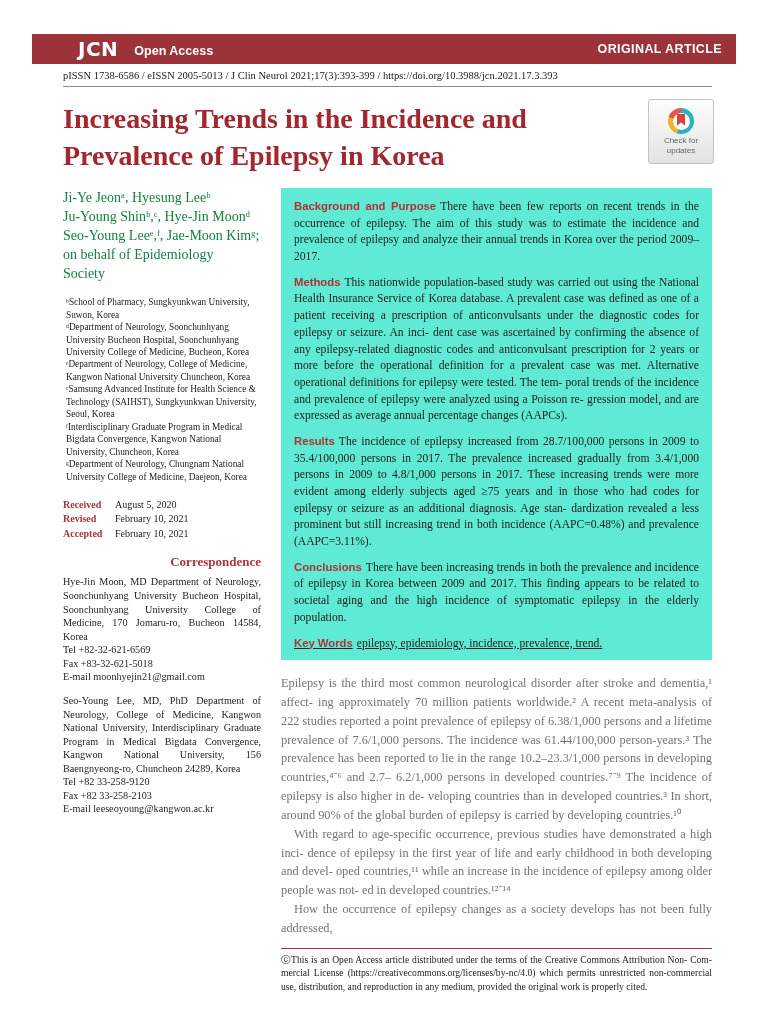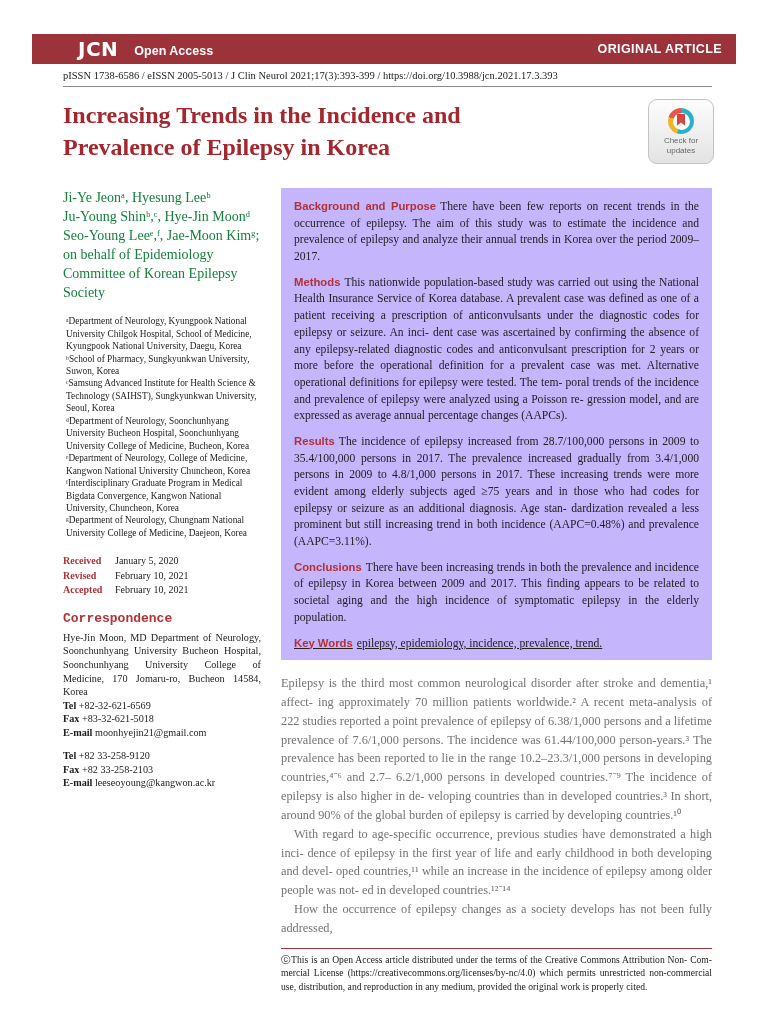--- a/index.html
+++ b/index.html
@@ -17,26 +17,26 @@
   }
   .jcn-logo{font-family:"DejaVu Sans", sans-serif;font-weight:bold;font-size:20px;margin-left:46px;letter-spacing:0.5px;}
   .open-access{font-weight:bold;font-size:12.5px;margin-left:16px;margin-top:3px;}
   .article-type{margin-left:auto;margin-right:14px;font-weight:bold;font-size:12.5px;letter-spacing:0.4px;padding-left:19px;}
   
   .issn-line{position:absolute;left:63px;top:70px;font-size:10.5px;color:#222;}
   .issn-rule{position:absolute;left:63px;right:56px;top:86px;border-bottom:1px solid #8a8a8a;}
   
   .article-title{
     position:absolute;left:63px;top:100px;width:560px;
-    font-weight:bold;font-size:24px;line-height:1.33;color:#a2272e;
+    font-weight:bold;font-size:28px;line-height:1.33;color:#a2272e;
   }
   
   .check-badge{
     position:absolute;left:648px;top:99px;width:64px;height:63px;
-    background:linear-gradient(#fdfdfd,#e3e3e3);border:1px solid #c3c3c3;border-radius:9px;
+    background:linear-gradient(#fdfdfd,#e3e3e3);border:1px solid #c3c3c3;border-radius:3px;
     display:flex;flex-direction:column;align-items:center;justify-content:center;cursor:pointer;
   }
   .crossmark{
     width:26px;height:26px;border-radius:50%;
     background:conic-gradient(#2ab2c4 0 55%, #f0b428 55% 80%, #e8554d 80% 100%);
     position:relative;display:flex;align-items:center;justify-content:center;margin-bottom:2px;
   }
   .crossmark .inner{width:17px;height:17px;border-radius:50%;background:#fff;display:flex;align-items:flex-start;justify-content:center;}
   .crossmark .ribbon{
     width:8px;height:12px;background:#d64541;margin-top:1px;
@@ -48,30 +48,30 @@
   .left-col{width:198px;flex:none;}
   .right-col{flex:1;min-width:0;}
   
   .authors{font-size:14px;line-height:1.36;color:#15803d;}
   .affiliations{margin-top:13px;font-size:9.3px;line-height:1.34;color:#222;}
   .affiliations div{padding-left:3px;}
   .history{margin-top:15px;font-size:10px;line-height:1.45;}
   .history .row{display:flex;}
   .history .lbl{width:52px;font-weight:bold;color:#a8343a;flex:none;}
   .corr-heading{
-    margin-top:13px;font-family:Liberation Mono, monospace;
-    font-weight:bold;font-size:13px;color:#b03338;
+    margin-top:13px;font-family:Liberation Serif, serif;
+    font-weight:bold;font-size:13px;color:#b03338;text-align:right;
   }
   .corr-block{margin-top:5px;font-size:10.2px;line-height:1.33;text-align:justify;}
   .corr-block + .corr-block{margin-top:10px;}
   .corr-block .crow{text-align:left;}
-  .corr-block b{font-weight:bold;}
+  .corr-block b{font-weight:normal;}
   
   .abstract-box{
-    background:#c4b5fd;padding:10px 13px 8px 13px;
+    background:#5eead4;padding:10px 13px 8px 13px;
     font-size:11.6px;line-height:1.44;text-align:justify;color:#222;
   }
   .abs-sec{margin:0 0 8px 0;}
   .abs-sec:last-child{margin-bottom:0;text-decoration:underline;}
   .abs-label{
     font-family:"Liberation Sans", sans-serif;font-weight:bold;color:#b23136;
     margin-right:4px;font-size:11.3px;
   }
   
   .intro-heading{
@@ -116,37 +116,35 @@
 
 <div class="columns">
 
   <div class="left-col">
 
     <div class="authors">
       <div>Ji-Ye Jeonᵃ, Hyesung Leeᵇ</div>
       <div>Ju-Young Shinᵇ,ᶜ, Hye-Jin Moonᵈ</div>
       <div>Seo-Young Leeᵉ,ᶠ, Jae-Moon Kimᵍ;</div>
       <div>on behalf of Epidemiology</div>
-      <div>Committee of Korean Epilepsy</div>
       <div>Society</div>
     </div>
 
     <div class="affiliations">
-      <div>ᵃDepartment of Neurology, Kyungpook National University Chilgok Hospital, School of Medicine, Kyungpook National University, Daegu, Korea</div>
       <div>ᵇSchool of Pharmacy, Sungkyunkwan University, Suwon, Korea</div>
+      <div>ᵈDepartment of Neurology, Soonchunhyang University Bucheon Hospital, Soonchunhyang University College of Medicine, Bucheon, Korea ᵉDepartment of Neurology, College of Medicine, Kangwon National University Chuncheon, Korea</div>
       <div>ᶜSamsung Advanced Institute for Health Science &amp; Technology (SAIHST), Sungkyunkwan University, Seoul, Korea</div>
-      <div>ᵈDepartment of Neurology, Soonchunhyang University Bucheon Hospital, Soonchunhyang University College of Medicine, Bucheon, Korea ᵉDepartment of Neurology, College of Medicine, Kangwon National University Chuncheon, Korea</div>
       <div>ᶠInterdisciplinary Graduate Program in Medical Bigdata Convergence, Kangwon National University, Chuncheon, Korea</div>
       <div>ᵍDepartment of Neurology, Chungnam National University College of Medicine, Daejeon, Korea</div>
     </div>
 
     <div class="history">
       <div class="row">
         <span class="lbl">Received</span>
-        <span>January 5, 2020</span>
+        <span>August 5, 2020</span>
       </div>
       <div class="row">
         <span class="lbl">Revised</span>
         <span>February 10, 2021</span>
       </div>
       <div class="row">
         <span class="lbl">Accepted</span>
         <span>February 10, 2021</span>
       </div>
     </div>
@@ -163,20 +161,21 @@
         <b>Fax</b>
         <span>+83-32-621-5018</span>
       </div>
       <div class="crow">
         <b>E-mail</b>
         <span>moonhyejin21@gmail.com</span>
       </div>
     </div>
 
     <div class="corr-block">
+      <div>Seo-Young Lee, MD, PhD Department of Neurology, College of Medicine, Kangwon National University, Interdisciplinary Graduate Program in Medical Bigdata Convergence, Kangwon National University, 156 Baengnyeong-ro, Chuncheon 24289, Korea</div>
       <div class="crow">
         <b>Tel</b>
         <span>+82 33-258-9120</span>
       </div>
       <div class="crow">
         <b>Fax</b>
         <span>+82 33-258-2103</span>
       </div>
       <div class="crow">
         <b>E-mail</b>

